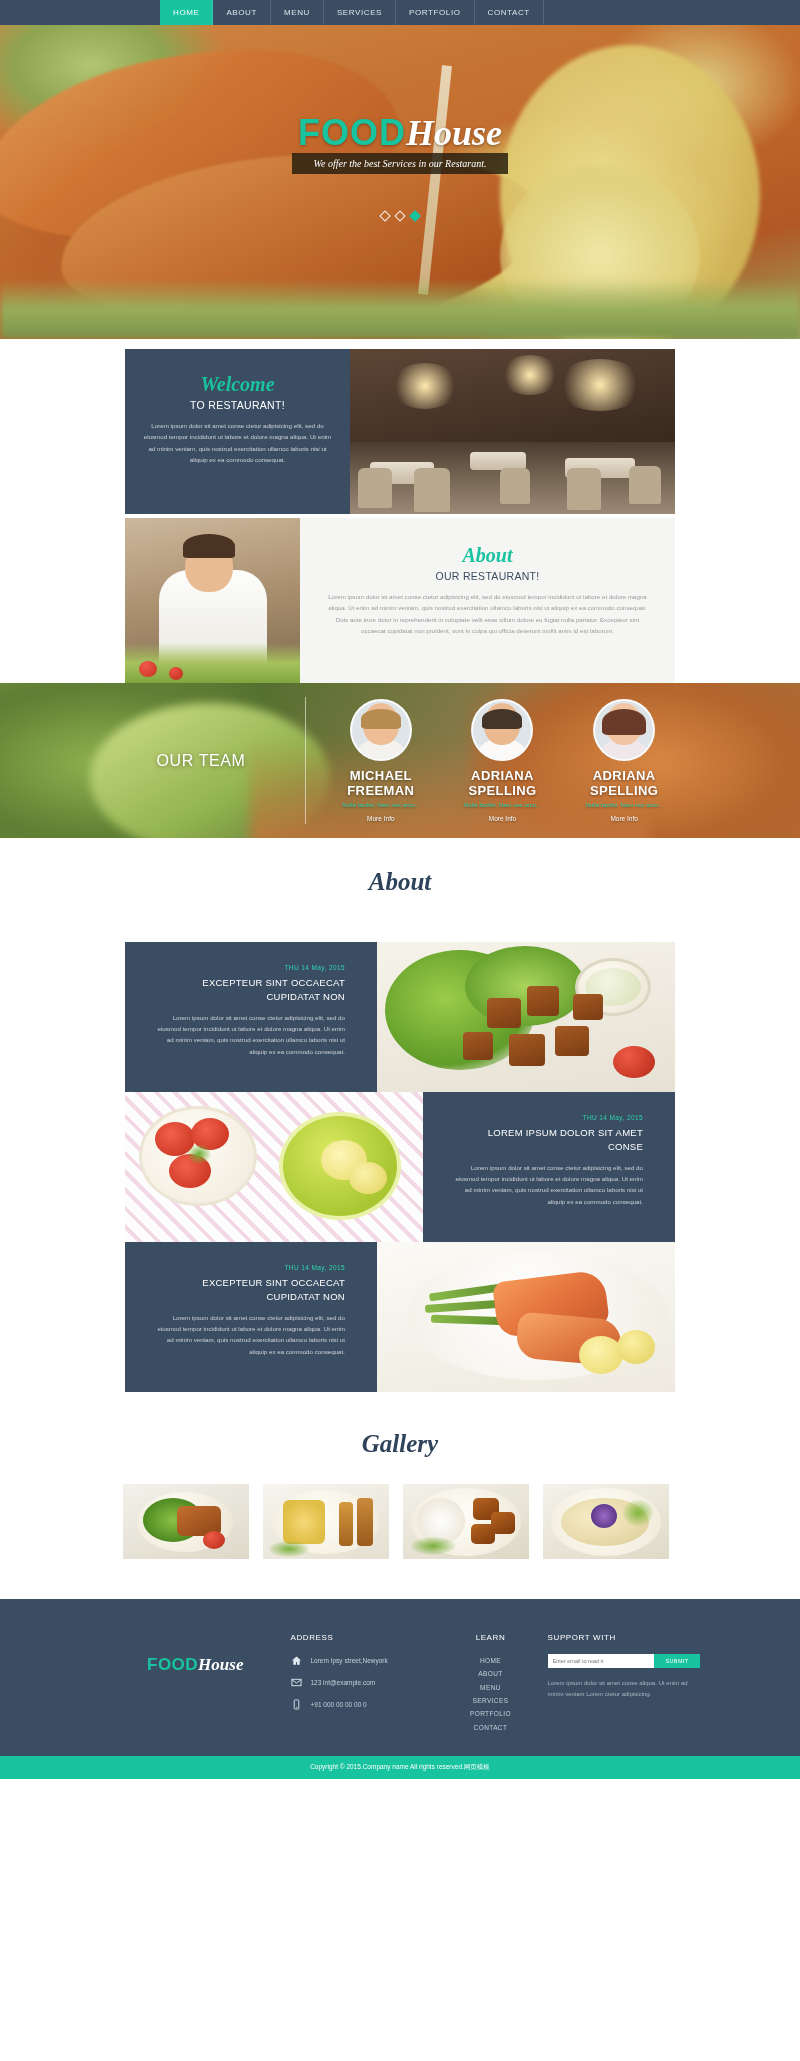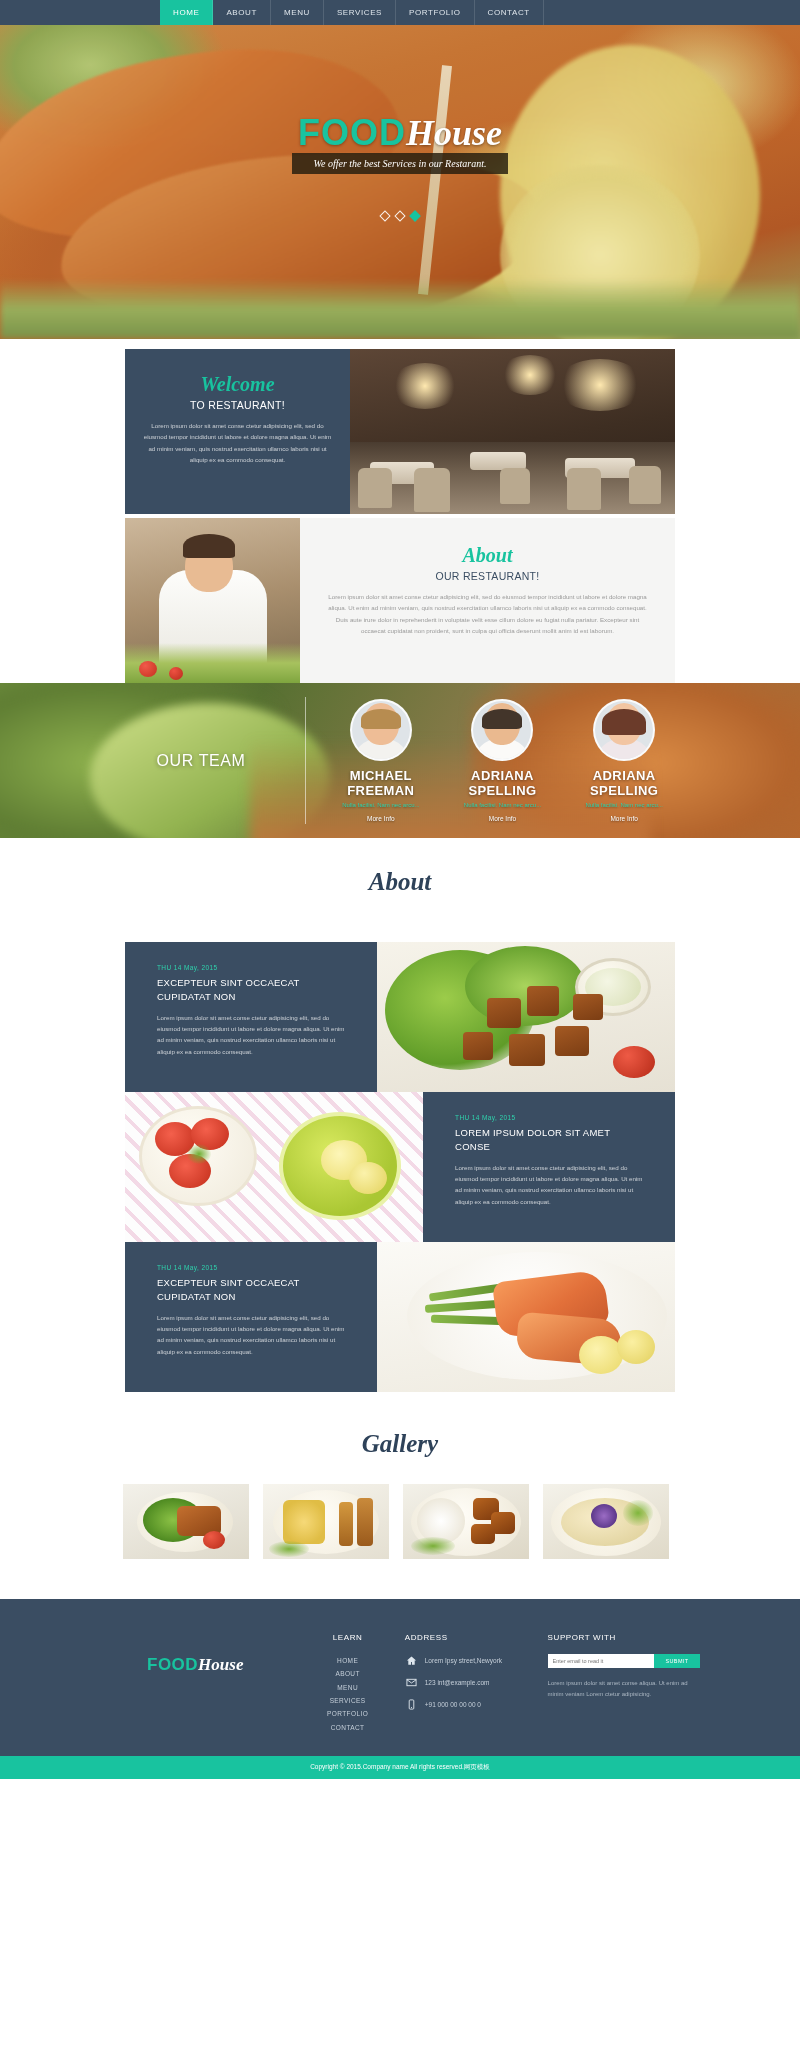--- a/index.html
+++ b/index.html
@@ -245,21 +245,21 @@
   .blog { background:#fff; padding:30px 0 10px; }
   .blog-h, .gal-h {
     text-align:center;
     font-family:"Liberation Serif", serif;
     font-style:italic; font-weight:bold;
     color:#2e4259; font-size:25px;
   }
   .blog-grid { width:550px; margin:46px auto 0; }
   .brow { display:flex; }
   .btext { width:269px; background:#3a4d62; color:#fff;
-    padding:22px 32px; text-align:left; min-height:150px; }
+    padding:22px 32px; text-align:right; min-height:150px; }
   .b-date { color:#2fd3ad; font-size:6.5px; letter-spacing:.4px; }
   .b-title { font-size:9.5px; line-height:1.45; margin-top:5px; letter-spacing:.25px; }
   .btext .body-sm { margin-top:8px; }
   .bimg { width:325px; min-height:150px; position:relative; overflow:hidden; }
 
   
   .img-kebab { background:linear-gradient(170deg,#f6f3ea,#e6e1d4); }
   .ik-lettuce { position:absolute; left:8px; top:8px; width:150px; height:120px;
     background:radial-gradient(ellipse at 40% 40%,#9ccc4a,#5f9c28 65%,rgba(95,156,40,0) 85%);
     border-radius:50%; }
@@ -625,30 +625,20 @@
 
   <div class="footer">
     <div class="footer-inner">
 
       <div class="f-logo-col">
         <div class="f-logo">
           <span class="food">FOOD</span><span class="house">House</span>
         </div>
       </div>
 
-      <div class="f-col f-learn">
-        <div class="f-head">LEARN</div>
-        <div class="f-link">HOME</div>
-        <div class="f-link">ABOUT</div>
-        <div class="f-link">MENU</div>
-        <div class="f-link">SERVICES</div>
-        <div class="f-link">PORTFOLIO</div>
-        <div class="f-link">CONTACT</div>
-      </div>
-
       <div class="f-col f-addr">
         <div class="f-head">ADDRESS</div>
         <div class="f-arow">
           <span class="f-ico">
             <svg width="11" height="11" viewBox="0 0 24 24" fill="currentColor">
                 <path d="M12 3 2 12h3v9h6v-6h2v6h6v-9h3z"></path>
               </svg>
           </span>
           <span class="f-atext">Lorem Ipsy street,Newyork</span>
         </div>
@@ -665,20 +655,30 @@
           <span class="f-ico">
             <svg width="11" height="11" viewBox="0 0 24 24" fill="none" stroke="currentColor" stroke-width="2">
                 <rect x="7" y="2" width="10" height="20" rx="2"></rect>
                 <line x1="11" y1="18.5" x2="13" y2="18.5"></line>
               </svg>
           </span>
           <span class="f-atext">+91 000 00 00 00 0</span>
         </div>
       </div>
 
+      <div class="f-col f-learn">
+        <div class="f-head">LEARN</div>
+        <div class="f-link">HOME</div>
+        <div class="f-link">ABOUT</div>
+        <div class="f-link">MENU</div>
+        <div class="f-link">SERVICES</div>
+        <div class="f-link">PORTFOLIO</div>
+        <div class="f-link">CONTACT</div>
+      </div>
+
       <div class="f-col f-supp">
         <div class="f-head">SUPPORT WITH</div>
         <div class="f-form">
           <input class="f-input" type="text" placeholder="Enter email to read it" style="">
           <button class="f-submit">SUBMIT</button>
         </div>
         <div class="f-note">Lorem ipsum dolor sit amet conse aliqua. Ut enim ad minim veniam Lorem ctetur adipisicing.</div>
       </div>
 
     </div>

